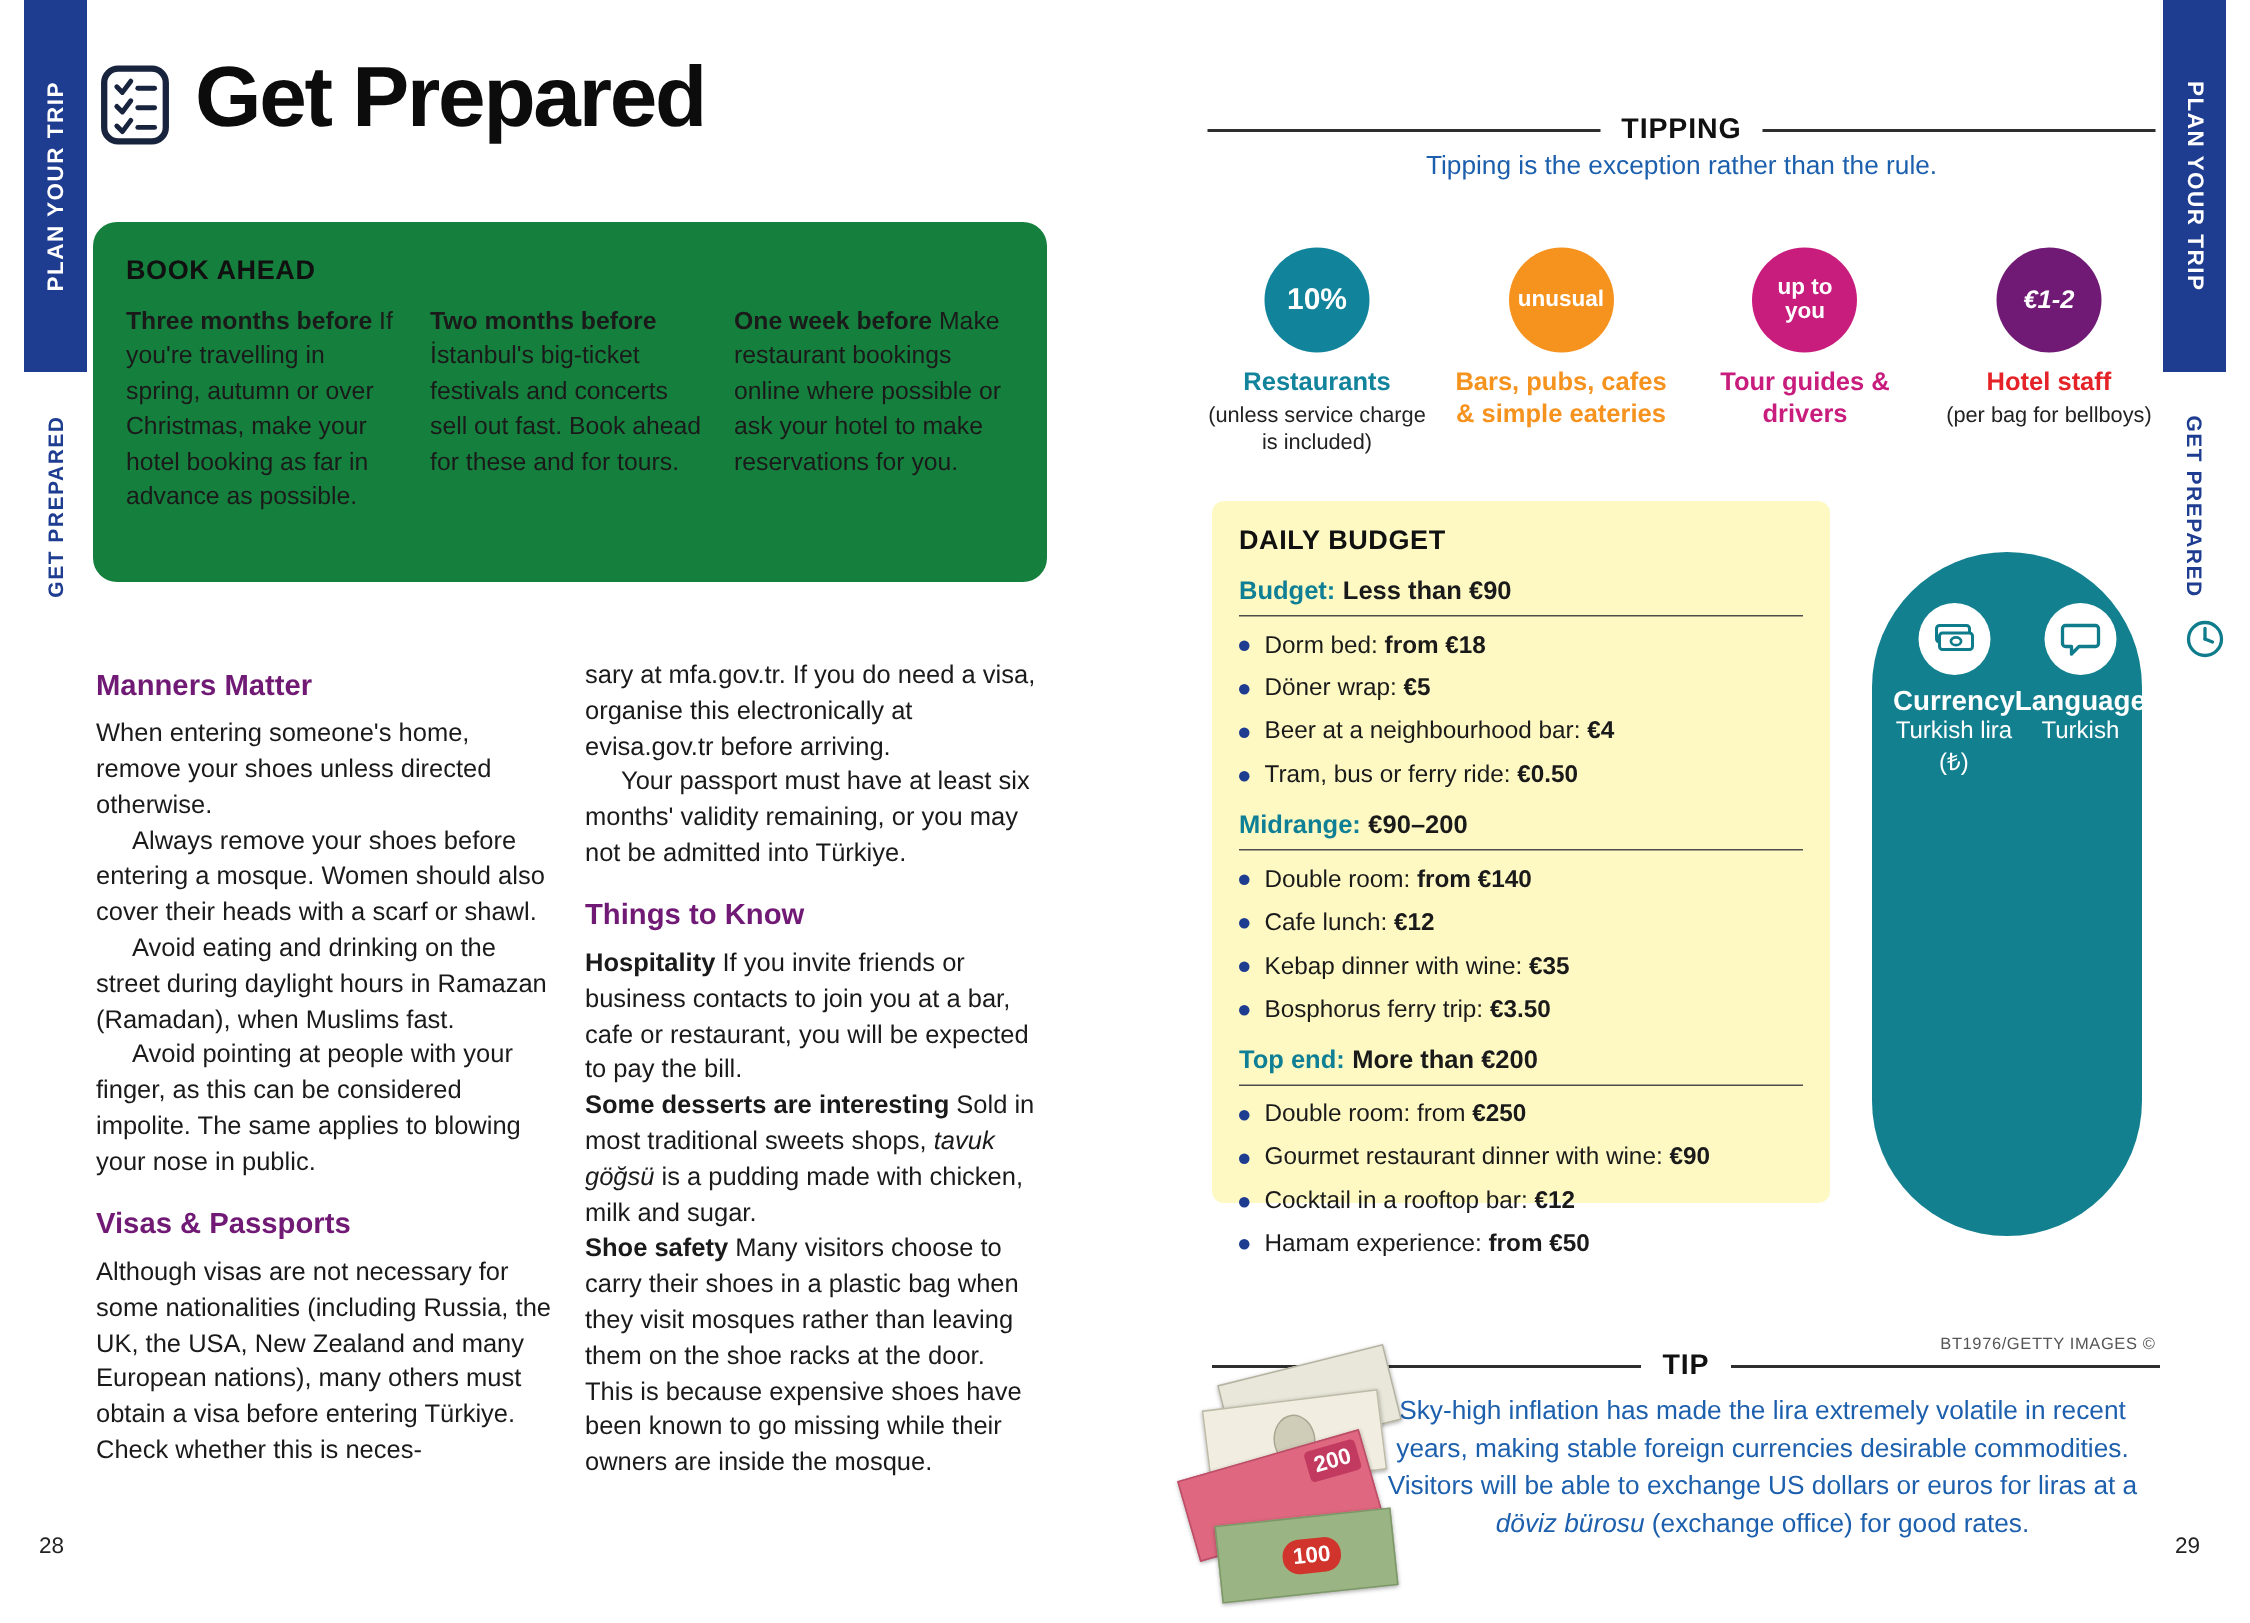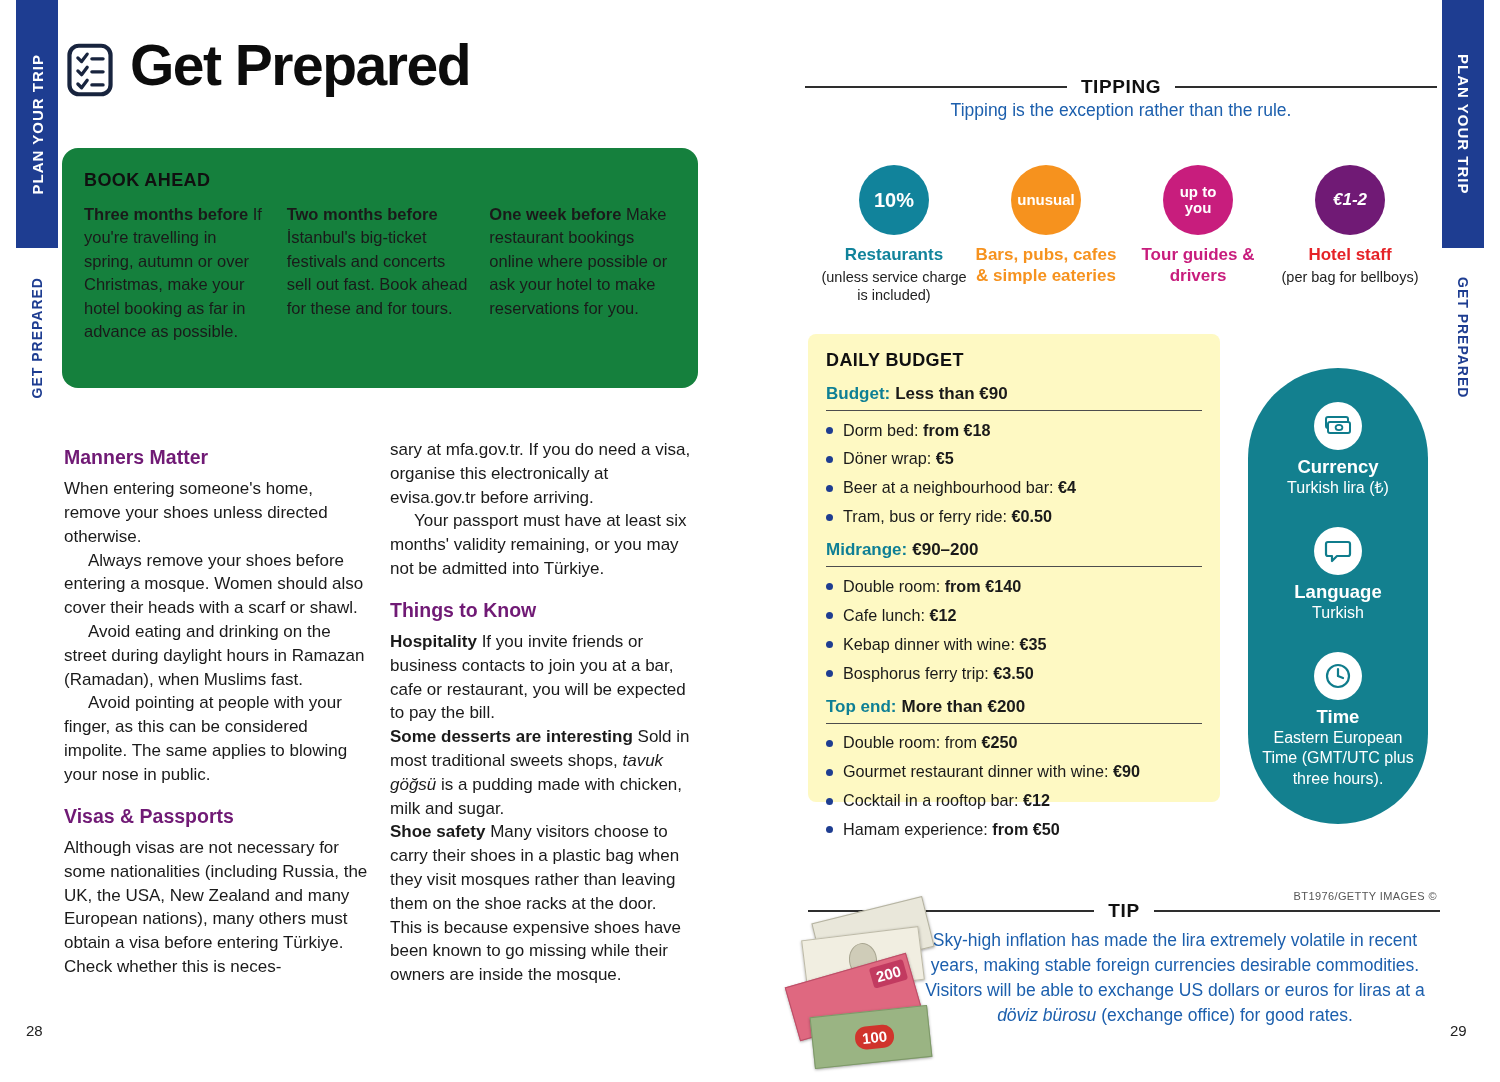--- a/index.html
+++ b/index.html
@@ -29,39 +29,39 @@
   .bodycol p.ind{text-indent:24px;}
   .h-blue{color:#701a75;font-size:19.5px;font-weight:bold;margin:0 0 6px 0;}
   .h-blue.mt{margin-top:16px;}
   .pgnum{font-size:15px;color:#222;}
 
   
   .rule-row{display:flex;align-items:center;gap:14px;}
   .rule{flex:1;height:2px;background:#2e2e2e;}
   .rule-title{font-size:19px;font-weight:bold;letter-spacing:.6px;color:#111;}
   .tip-sub{color:#1c5fad;font-size:17.5px;text-align:center;}
-  .tp-row{display:flex;justify-content:center;}
+  .tp-row{display:flex;justify-content:space-between;}
   .tp-item{width:152px;text-align:center;}
   .tp-circle{width:70px;height:70px;border-radius:50%;margin:0 auto 10px auto;display:flex;align-items:center;justify-content:center;color:#fff;font-weight:bold;line-height:1.05;padding:4px;box-sizing:border-box;}
   .tc0{background:#11839b;} .tc1{background:#f6921e;} .tc2{background:#c81d7d;} .tc3{background:#701a75;font-style:italic;}
   .tp-b0{font-size:20px;} .tp-b1{font-size:15px;} .tp-b2{font-size:15px;} .tp-b3{font-size:17px;}
   .tp-label{font-weight:bold;font-size:17px;line-height:1.22;}
   .lc0{color:#11839b;} .lc1{color:#f6921e;} .lc2{color:#c81d7d;} .lc3{color:#e52227;}
   .tp-sub2{font-size:14.5px;color:#222;line-height:1.25;margin-top:2px;}
 
   
   .budget{background:#fef9c3;border-radius:8px;box-sizing:border-box;padding:16px 18px 12px 18px;}
   .db-head{font-size:18px;font-weight:bold;letter-spacing:.4px;color:#101010;margin-bottom:4px;}
   .db-sec{font-size:17px;font-weight:bold;padding:9px 0 6px 0;border-bottom:1.5px solid #4d4d4d;margin-bottom:5px;}
   .db-label{color:#0e7f95;margin-right:5px;}
   .db-item{display:flex;align-items:baseline;gap:10px;padding:3.5px 0;font-size:16.2px;line-height:1.35;}
   .dot{width:7px;height:7px;border-radius:50%;background:#1e3d91;flex:none;align-self:center;}
 
   
-  .pill{background:#13808f;border-radius:92px;color:#fff;text-align:center;box-sizing:border-box;padding:34px 14px;display:flex;flex-direction:column;justify-content:space-between;}
+  .pill{background:#13808f;border-radius:92px;color:#fff;text-align:center;box-sizing:border-box;padding:34px 14px;display:flex;flex-direction:row;justify-content:space-between;}
   .pill-item{}
   .pi{width:48px;height:48px;border-radius:50%;background:#fff;margin:0 auto 6px auto;display:flex;align-items:center;justify-content:center;}
   .pill-title{font-weight:bold;font-size:18.5px;}
   .pill-text{font-size:16px;line-height:1.3;}
 
   .credit{font-size:11px;color:#555;letter-spacing:.4px;text-align:right;}
   .tip-text{color:#1c5fad;font-size:17.5px;line-height:1.42;text-align:center;}
 
   
   .note{position:absolute;box-shadow:0 1px 3px rgba(0,0,0,.35);}

